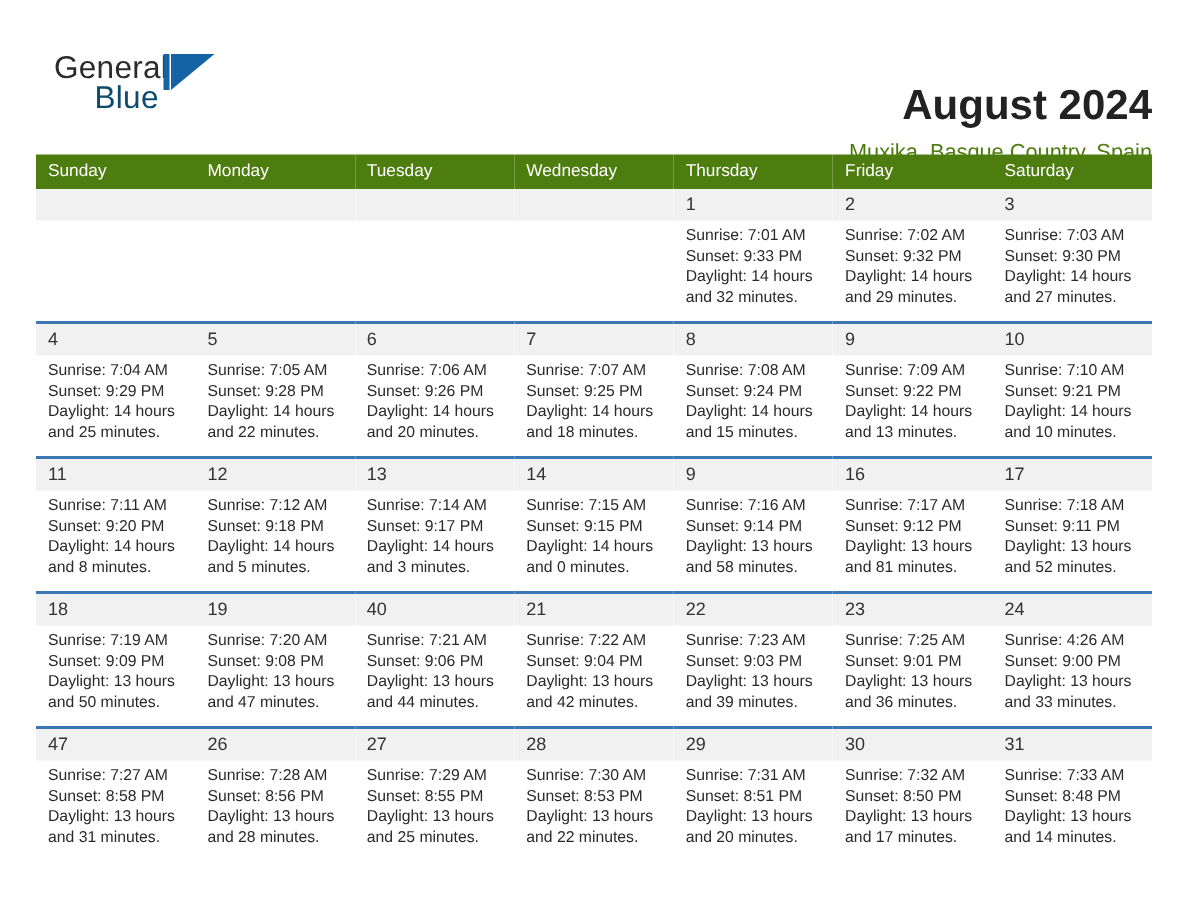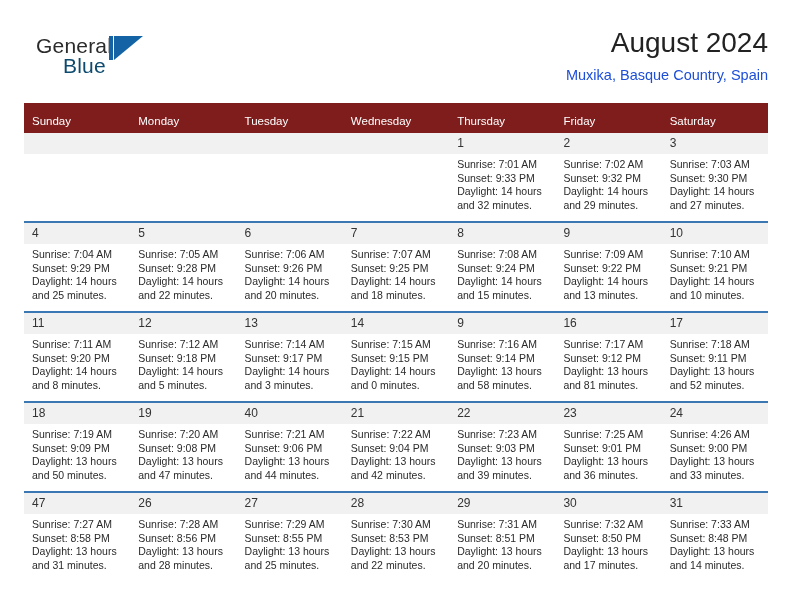--- a/index.html
+++ b/index.html
@@ -80,49 +80,50 @@
   }
 
   .title-block {
     position: absolute;
     right: 0;
     top: 0;
     text-align: right;
   }
   .cal-title {
     font-size: 28px;
-    font-weight: normal;
+    font-weight: bold;
     color: #222222;
     line-height: 34px;
     white-space: nowrap;
+    margin-top: 27px;
   }
   .cal-subtitle {
     margin-top: 6px;
     font-size: 14.5px;
-    color: #1d4ed8;
+    color: #4d7c0f;
     line-height: 18px;
     white-space: nowrap;
   }
 
   
   .calendar {
     position: absolute;
     left: 24px;
     top: 103px;
     width: 744px;
     border-collapse: collapse;
     table-layout: fixed;
   }
   .calendar th {
-    background: #7f1d1d;
+    background: #4d7c0f;
     color: #ffffff;
     font-size: 11.5px;
     font-weight: normal;
     text-align: left;
-    padding: 12px 0 6px 8px;
+    padding: 5px 0 6px 8px;
     height: 12px;
     border: none;
   }
   .calendar td {
     vertical-align: top;
     padding: 0;
     height: 88px;
     border-top: 2px solid #3b77b3;
     background: #ffffff;
   }

